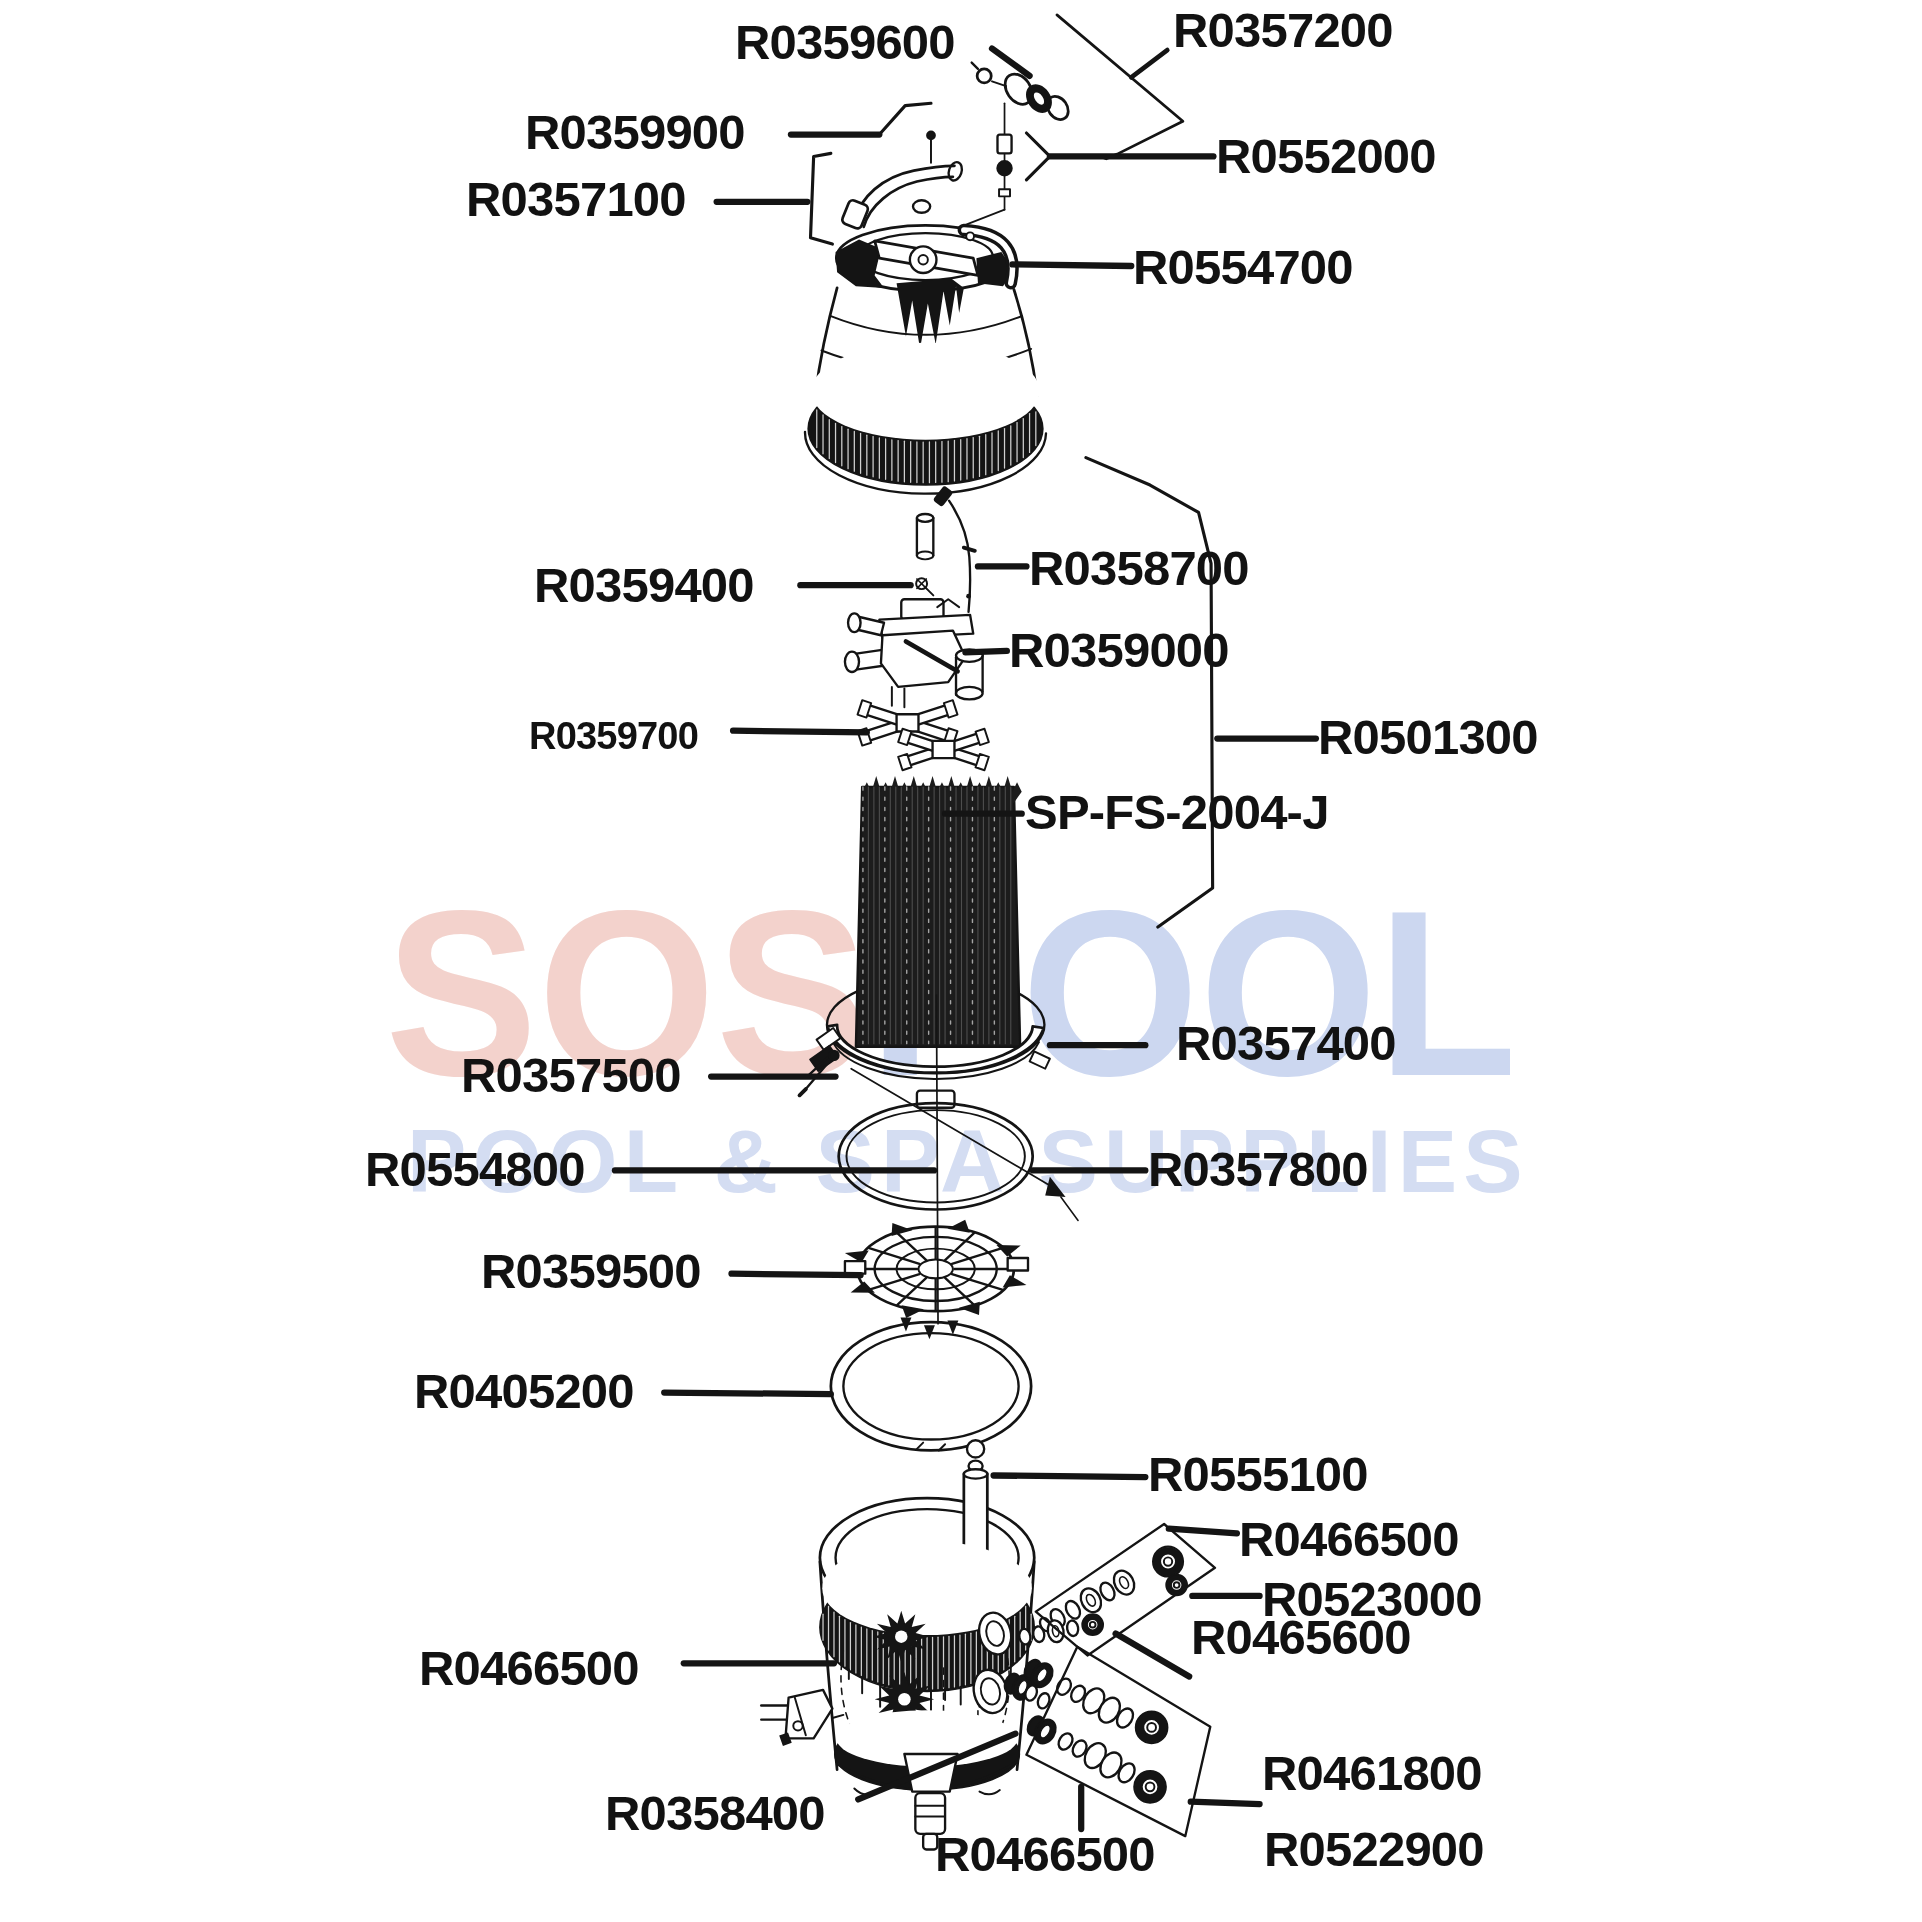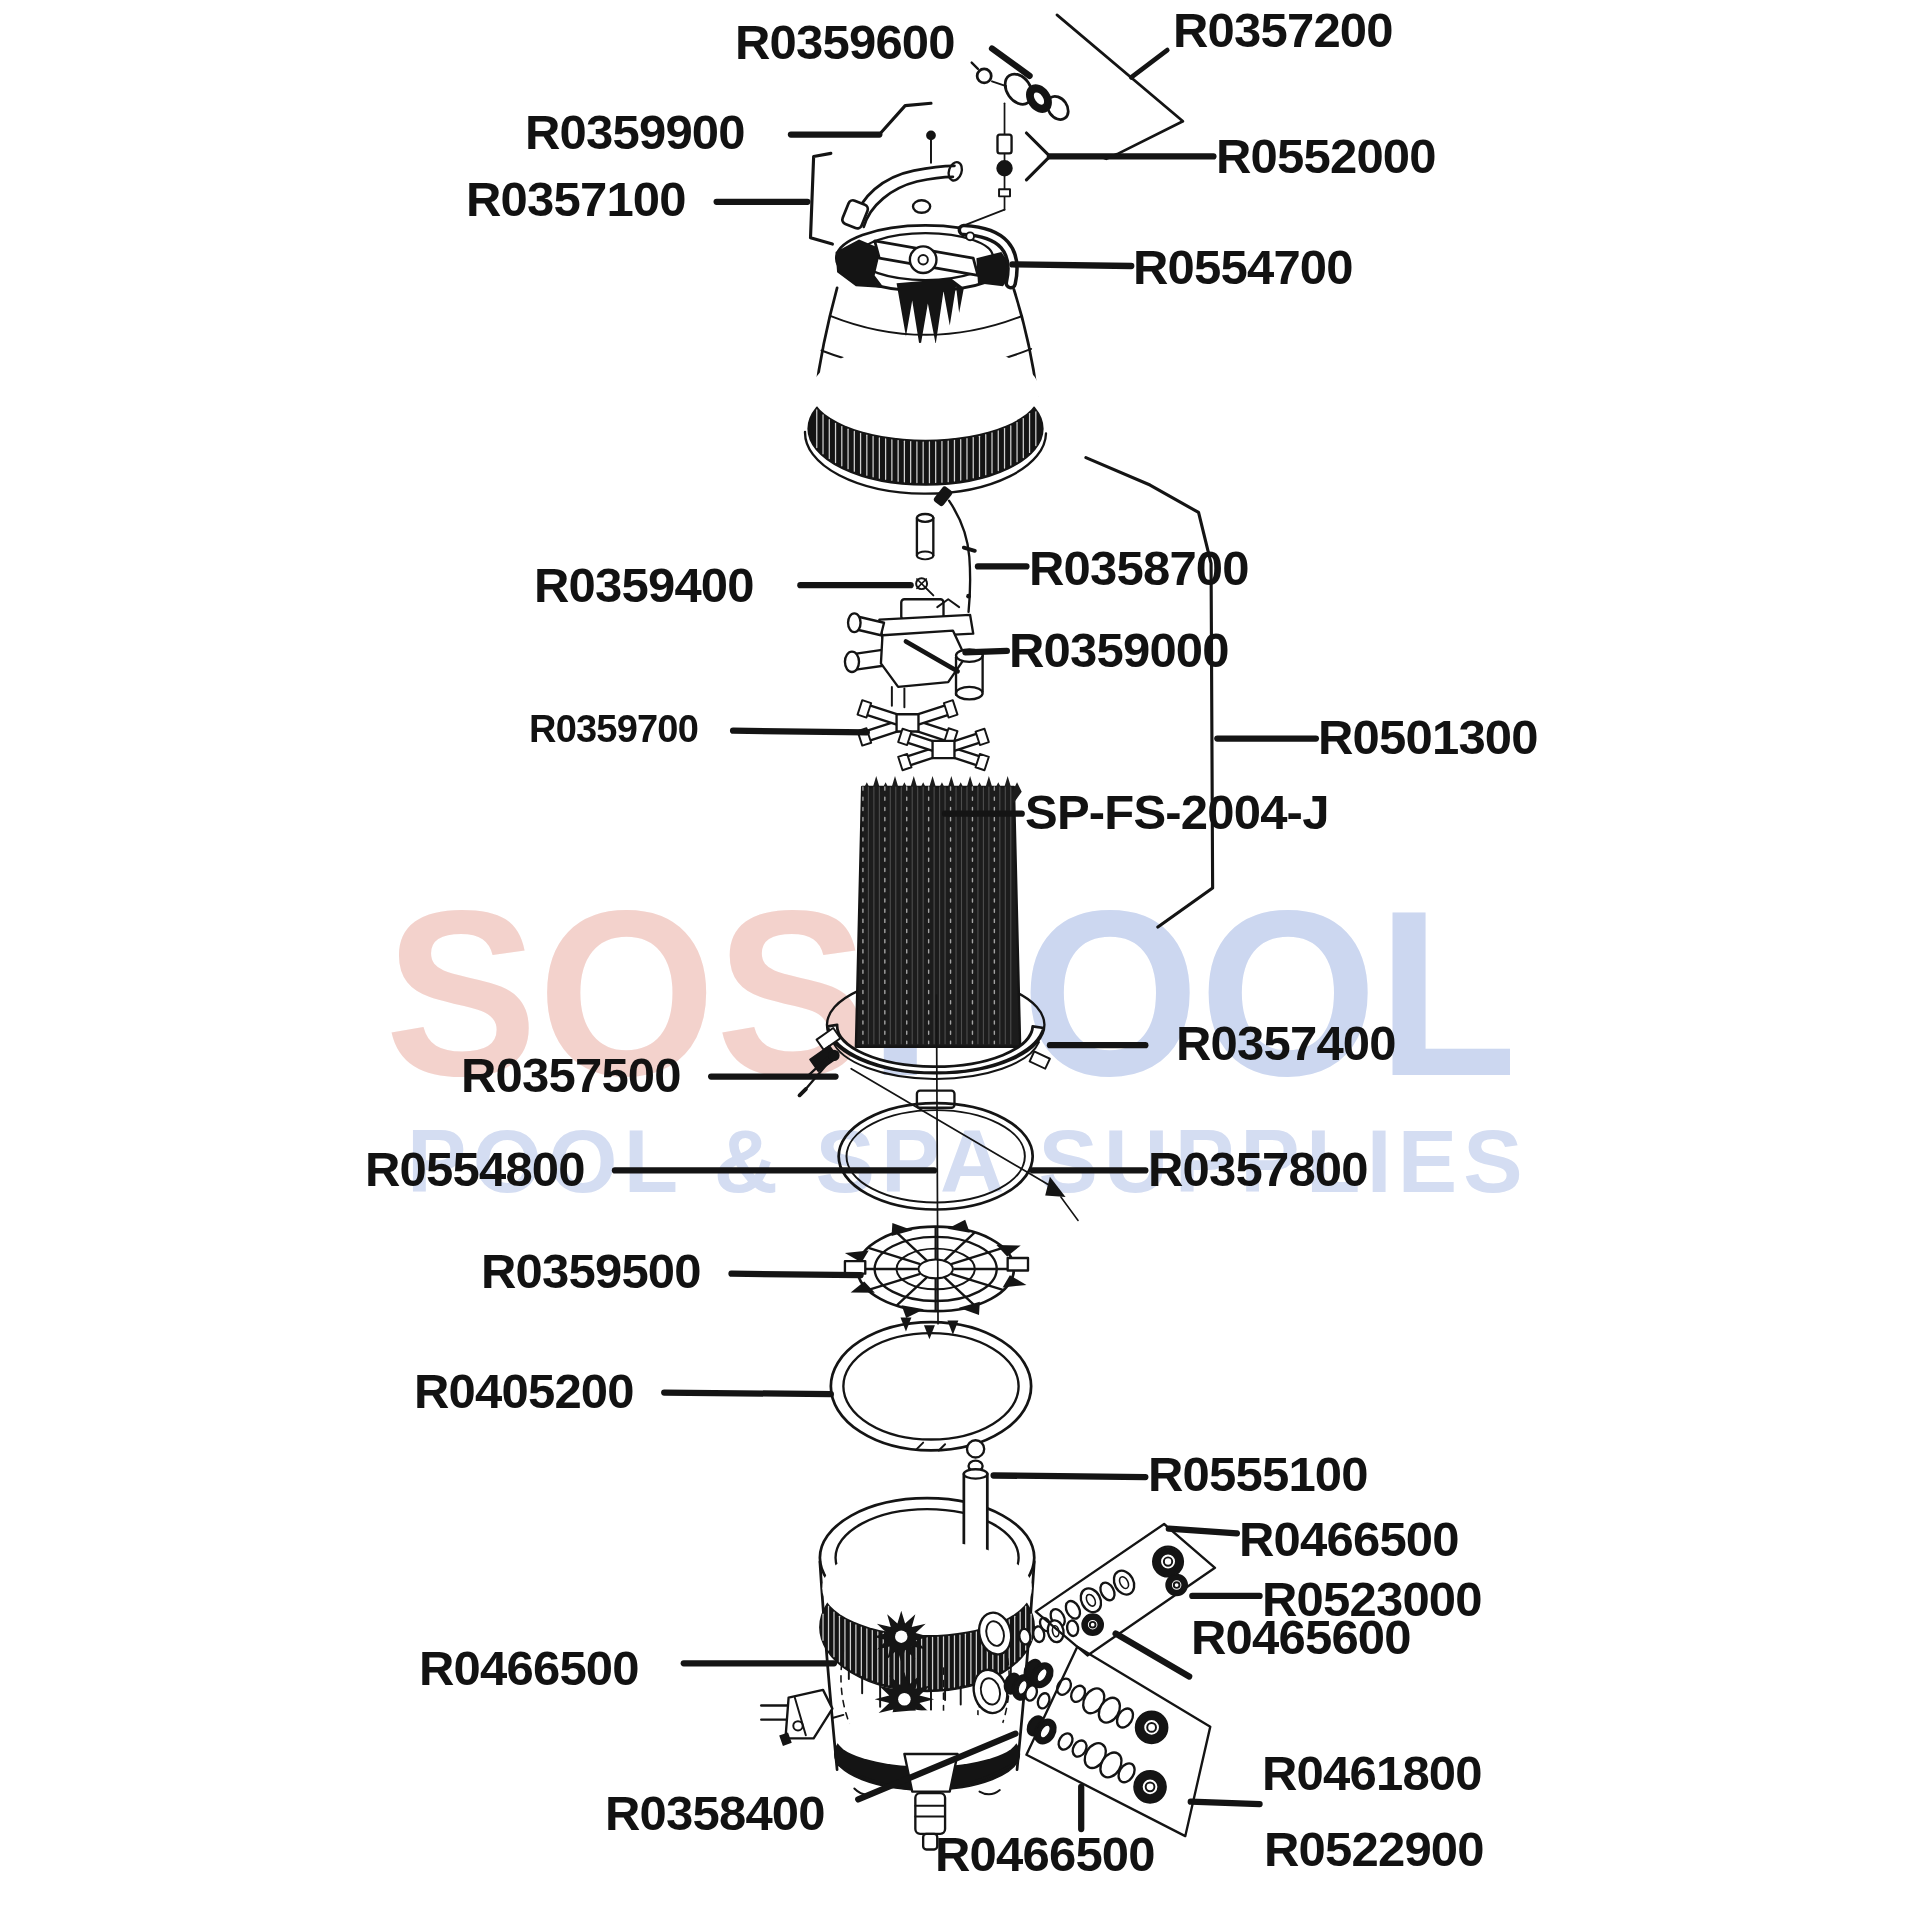--- a/index.html
+++ b/index.html
@@ -10,21 +10,21 @@
   .wm1{position:absolute;left:385px;top:875px;z-index:1;white-space:nowrap;
        font-weight:800;font-size:236px;line-height:1;letter-spacing:0px;
        transform:scaleX(.97);transform-origin:left top;}
   .wm1 .p1{color:#f3d2cc;}
   .wm1 .p2{color:#ccd7f0;}
   .wm2{position:absolute;left:407px;top:1117px;z-index:1;white-space:nowrap;
        font-weight:800;font-size:89px;line-height:1;letter-spacing:6.3px;color:#d4ddf2;}
   
   .part-label{position:absolute;z-index:3;white-space:nowrap;color:#121212;
        font-weight:700;font-size:49px;line-height:1.05;letter-spacing:-0.8px;}
-  .part-label.small{font-size:38px;}
+  .part-label.small{font-size:38px;margin-top:7px;}
 </style>
 </head>
 <body>
 
 <div class="stage">
 
   <div class="wm1"><span class="p1">SOS</span><span class="p2">POOL</span></div>
   <div class="wm2">POOL &amp; SPA SUPPLIES</div>
 
   <svg width="1923" height="1923" viewBox="0 0 2458 2458" fill="none" stroke-linecap="round" stroke-linejoin="round">

